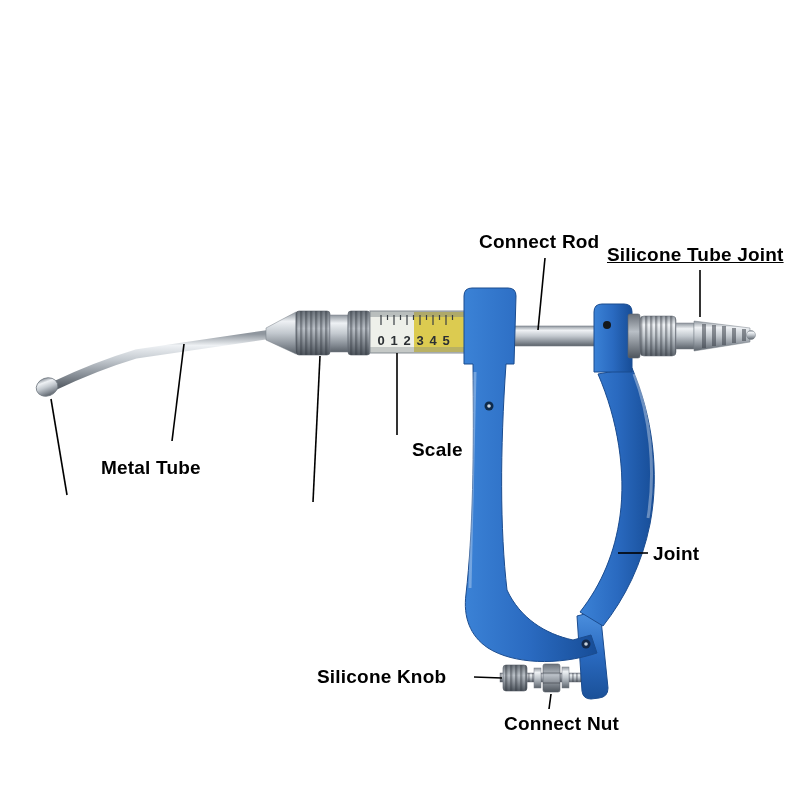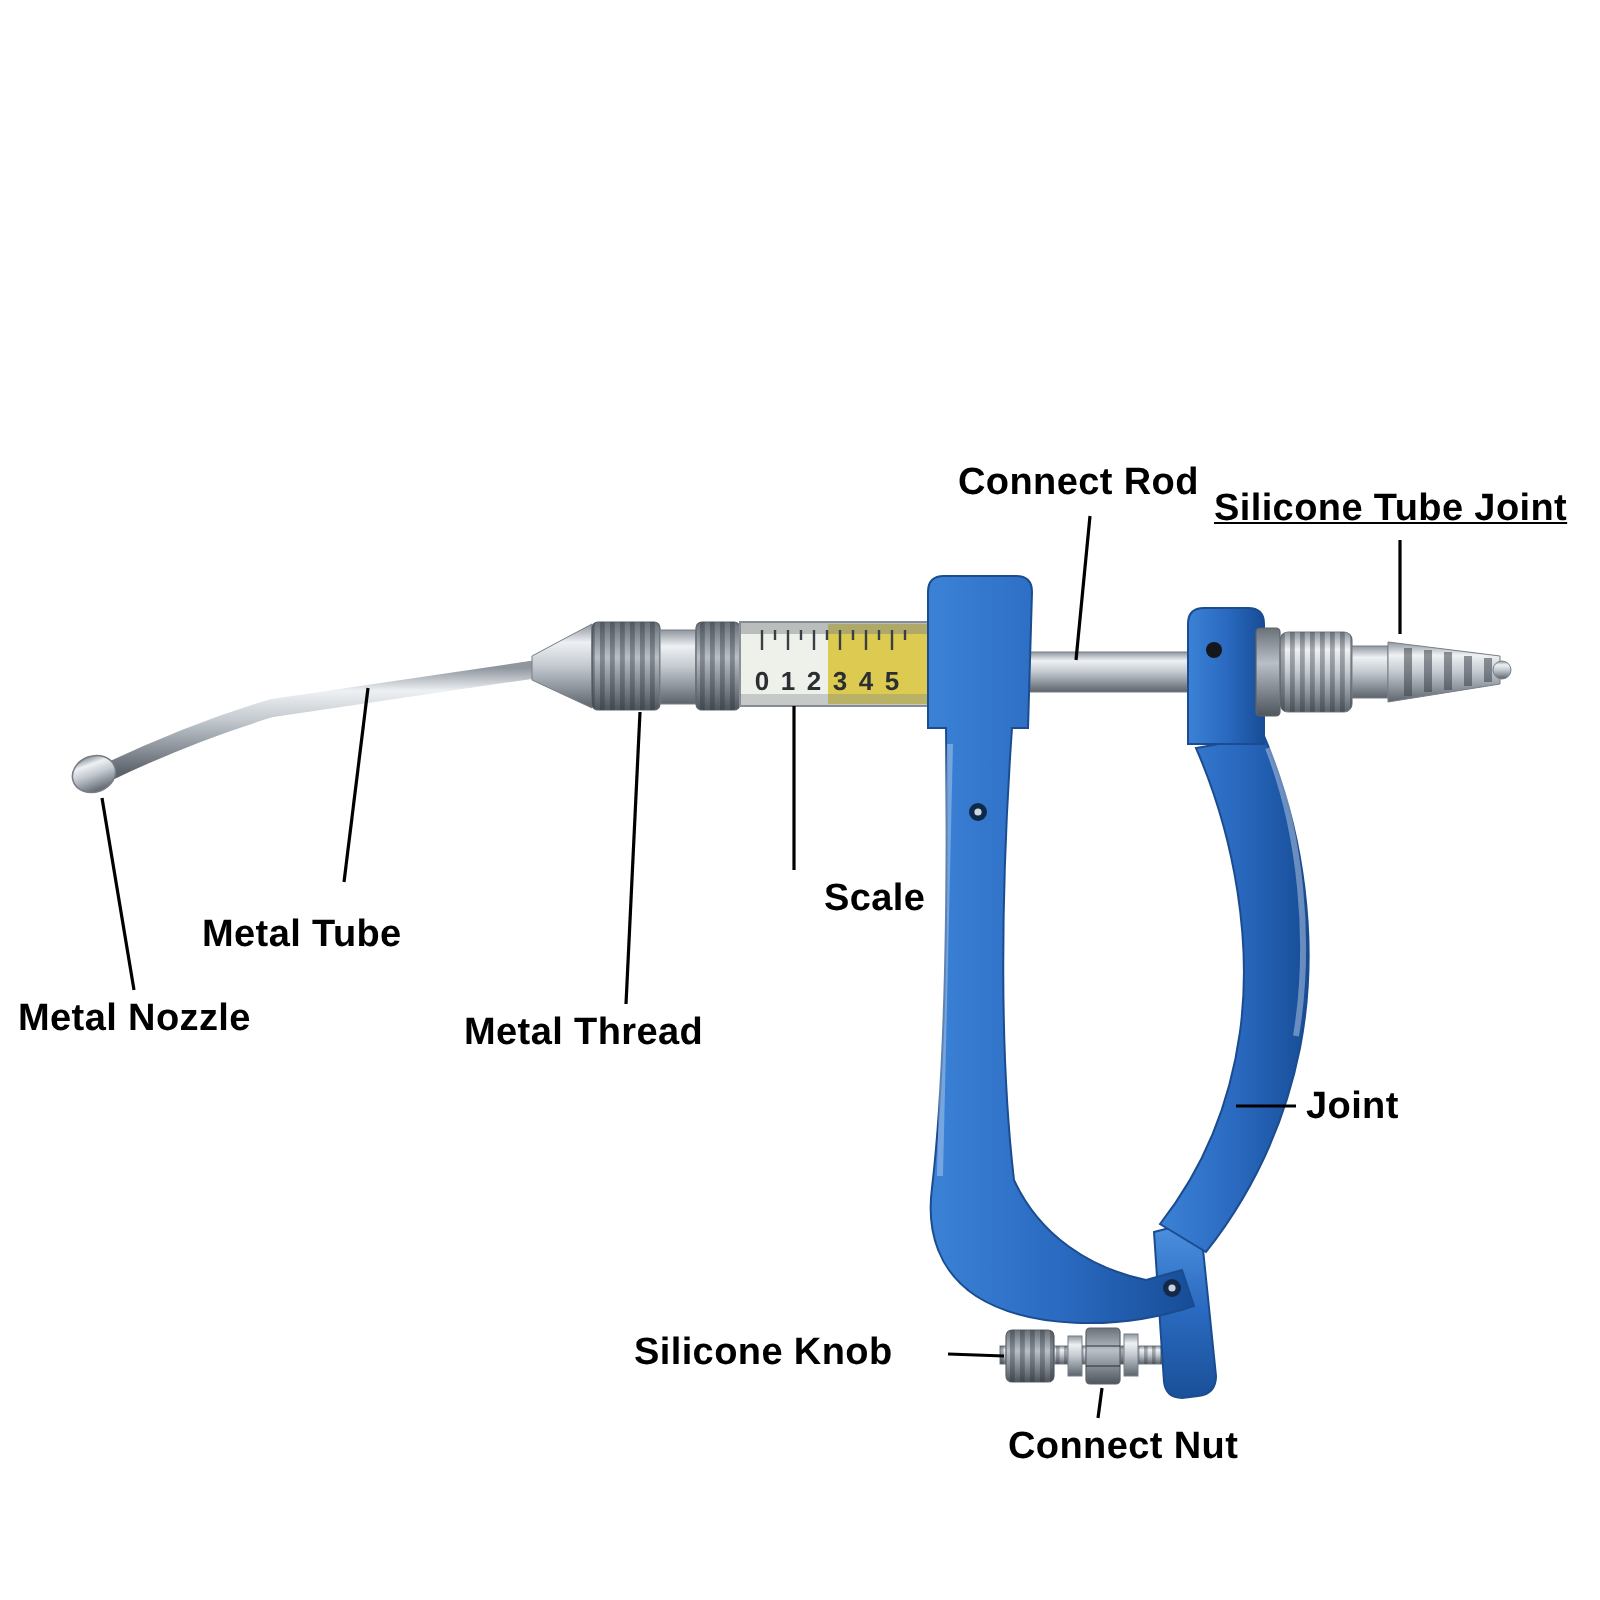--- a/index.html
+++ b/index.html
@@ -194,23 +194,21 @@
   </svg>
 
   <div class="label" style="left:479px; top:231px;">Connect Rod</div>
 
   <div class="label" style="left:607px; top:244px;text-decoration:underline;">Silicone Tube Joint</div>
 
   <div class="label" style="left:101px; top:445px;margin-top:12px;">Metal Tube</div>
 
   <div class="label" style="left:374px; top:439px;margin-left:38px;">Scale</div>
 
-  <div class="label" style="left:9px; top:499px;">Metal Nozzle</div>
-
-  <div class="label" style="left:232px; top:506px;">Metal Thread</div>
+
 
   <div class="label" style="left:653px; top:543px;">Joint</div>
 
   <div class="label" style="left:317px; top:666px;">Silicone Knob</div>
 
   <div class="label" style="left:504px; top:713px;">Connect Nut</div>
 
 </div>
 
 </body></html>

